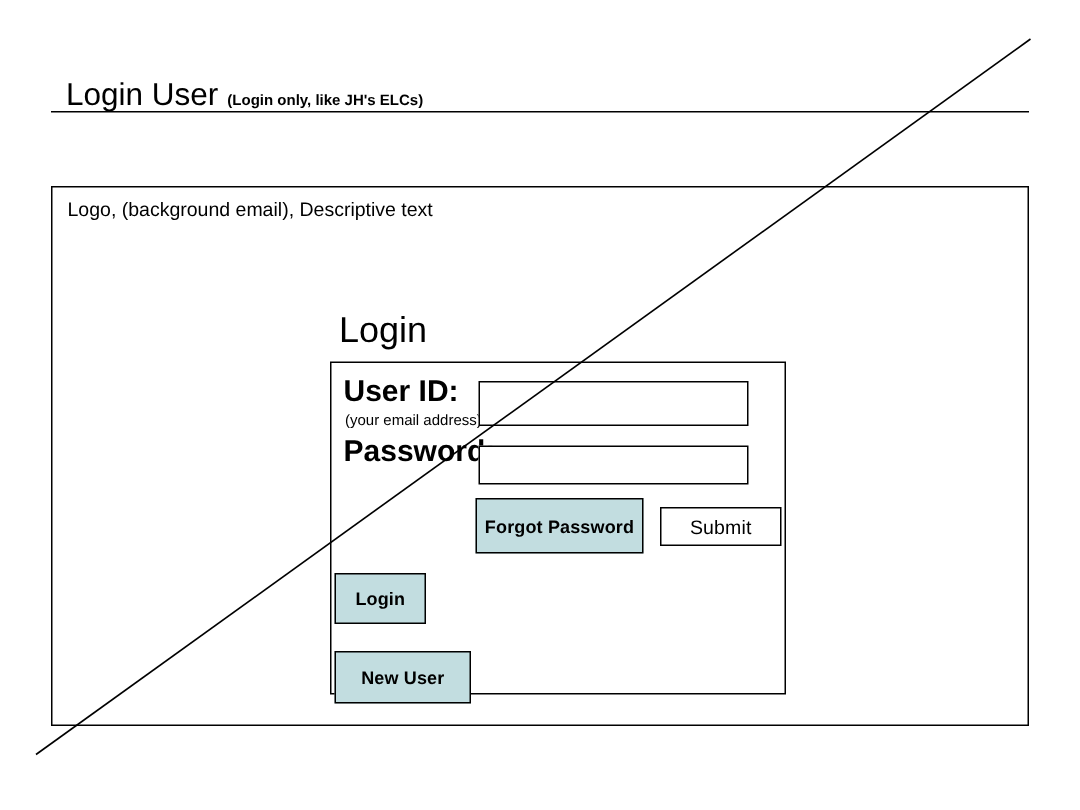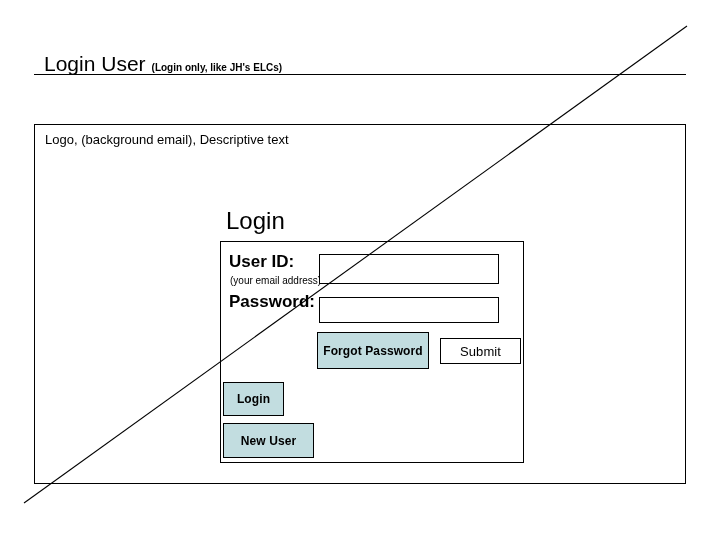--- a/index.html
+++ b/index.html
@@ -85,21 +85,21 @@
     left: 185px;
     top: 116px;
     width: 304px;
     height: 222px;
     border: 1px solid #000000;
     box-sizing: border-box;
   }
 
   .field-label {
     position: absolute;
-    font-size: 17px;
+    font-size: 20px;
     line-height: 19px;
     font-weight: bold;
     white-space: nowrap;
   }
   #userid-label { left: 8px; top: 10px; }
   #password-label { left: 8px; top: 50px; }
   #userid-hint {
     position: absolute;
     left: 9px;
     top: 33px;
@@ -156,21 +156,21 @@
     height: 26px;
   }
   #btn-guest {
     left: 2px;
     top: 140px;
     width: 61px;
     height: 34px;
   }
   #btn-new-user {
     left: 2px;
-    top: 181px;
+    top: 192px;
     width: 91px;
     height: 35px;
   }
 
   
   #diagonal-line {
     position: absolute;
     left: 0;
     top: 0;
     width: 720px;

